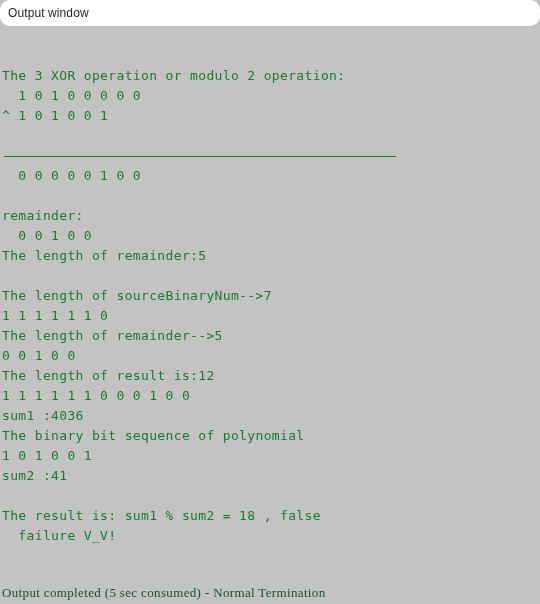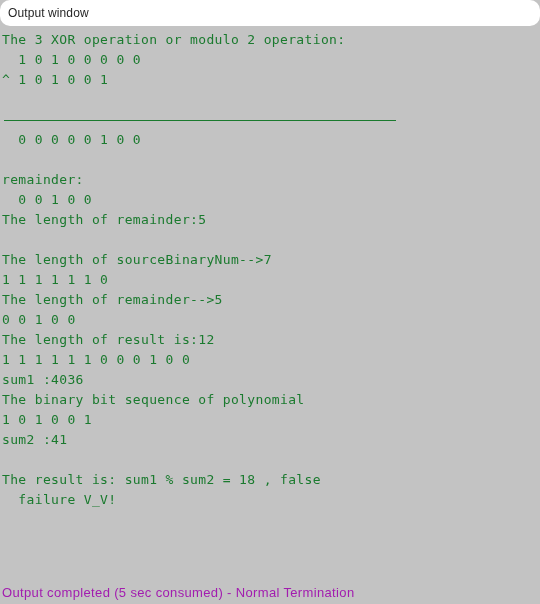--- a/index.html
+++ b/index.html
@@ -41,20 +41,21 @@
     line-height: 14px;
   }
   
   .console {
     flex: 1 1 auto;
     background: #c3c3c3;
     padding: 4px 0 0 2px;
     box-sizing: border-box;
     position: relative;
     overflow: hidden;
+    margin-top: 36px;
   }
   .console-lines {
     font-family: "DejaVu Sans Mono", "Liberation Mono", monospace;
     font-size: 13px;
     line-height: 20px;
     color: #1a7a2e;
     white-space: pre;
     letter-spacing: 0.35px;
   }
   .line {
@@ -83,24 +84,24 @@
     bottom: 0;
     width: 540px;
     height: 22px;
     display: flex;
     align-items: center;
     padding-left: 2px;
     box-sizing: border-box;
     background: #c3c3c3;
   }
   .status-text {
-    font-family: Liberation Sans, sans-serif;
+    font-family: Liberation Serif, serif;
     font-size: 13px;
     line-height: 16px;
-    color: #a21caf;
+    color: #14532d;
     white-space: pre;
     letter-spacing: 0.35px;
   }
 </style>
 </head>
 <body>
 
 <div id="app">
 
   <div class="titlebar">

